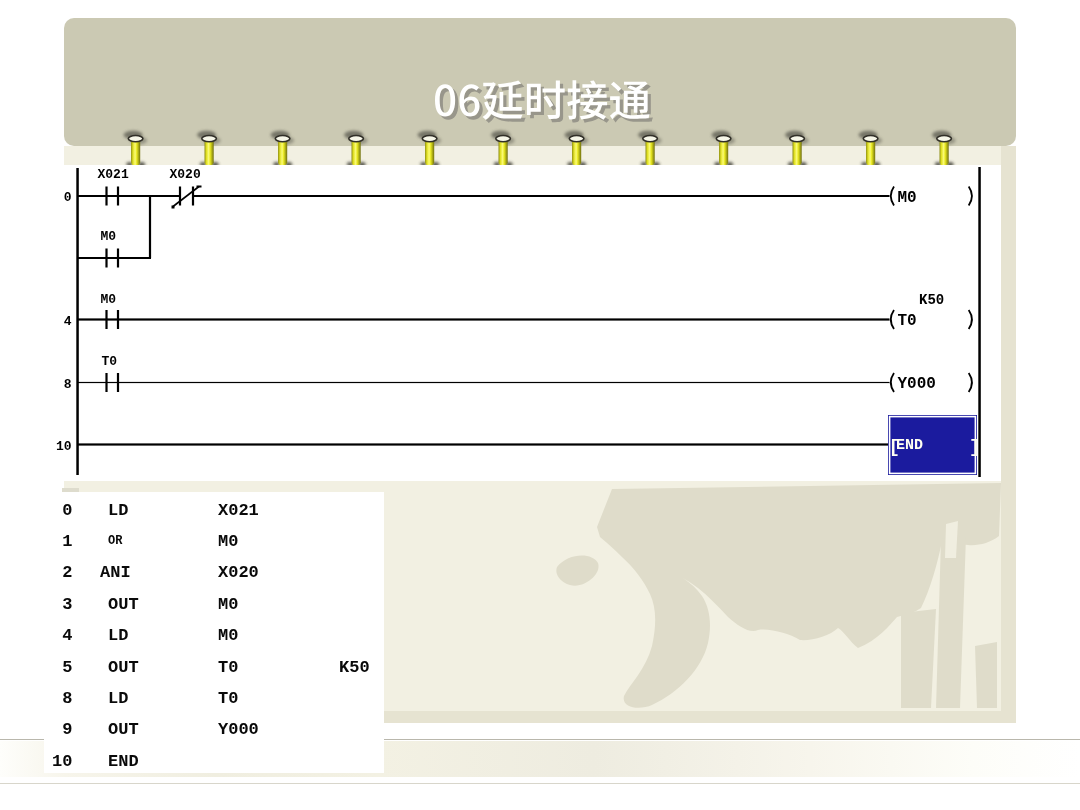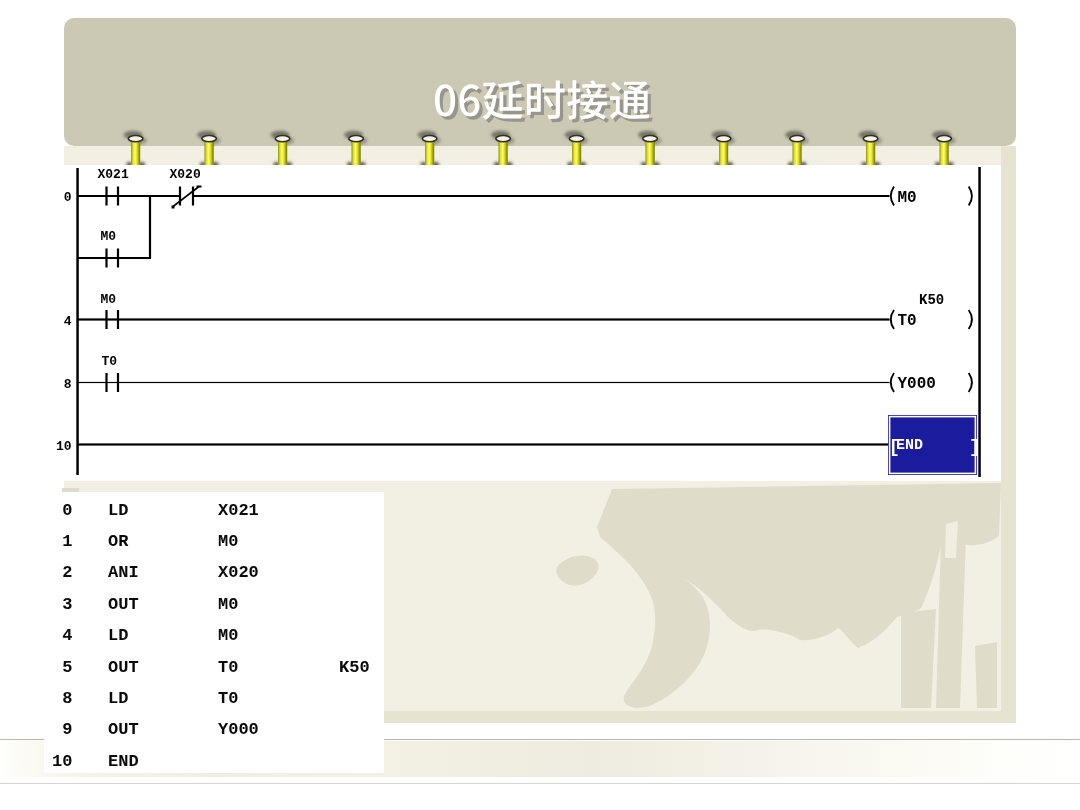--- a/index.html
+++ b/index.html
@@ -160,25 +160,25 @@
 
 <div class="abs" style="left:62px;top:488px;width:17px;height:10px;background:#dedccd;"></div>
 
 <div class="abs" style="left:44px;top:492px;width:340px;height:281px;background:#ffffff;"></div>
 
 <div class="abs mono" style="left:0;top:501.5px;width:72.5px;text-align:right;font-size:17px;line-height:17px;">0</div>
 <div class="abs mono" style="left:108px;top:501.5px;font-size:17px;line-height:17px;">LD</div>
 <div class="abs mono" style="left:218px;top:501.5px;font-size:17px;line-height:17px;">X021</div>
 
 <div class="abs mono" style="left:0;top:532.9px;width:72.5px;text-align:right;font-size:17px;line-height:17px;">1</div>
-<div class="abs mono" style="left:108px;top:532.9px;font-size:17px;line-height:17px;">OR</div>
+<div class="abs mono" style="left:108px;top:532.9px;font-size:12px;line-height:17px;">OR</div>
 <div class="abs mono" style="left:218px;top:532.9px;font-size:17px;line-height:17px;">M0</div>
 
 <div class="abs mono" style="left:0;top:564.3px;width:72.5px;text-align:right;font-size:17px;line-height:17px;">2</div>
-<div class="abs mono" style="left:108px;top:564.3px;font-size:17px;line-height:17px;">ANI</div>
+<div class="abs mono" style="left:100px;top:564.3px;font-size:17px;line-height:17px;">ANI</div>
 <div class="abs mono" style="left:218px;top:564.3px;font-size:17px;line-height:17px;">X020</div>
 
 <div class="abs mono" style="left:0;top:595.7px;width:72.5px;text-align:right;font-size:17px;line-height:17px;">3</div>
 <div class="abs mono" style="left:108px;top:595.7px;font-size:17px;line-height:17px;">OUT</div>
 <div class="abs mono" style="left:218px;top:595.7px;font-size:17px;line-height:17px;">M0</div>
 
 <div class="abs mono" style="left:0;top:627.1px;width:72.5px;text-align:right;font-size:17px;line-height:17px;">4</div>
 <div class="abs mono" style="left:108px;top:627.1px;font-size:17px;line-height:17px;">LD</div>
 <div class="abs mono" style="left:218px;top:627.1px;font-size:17px;line-height:17px;">M0</div>
 

